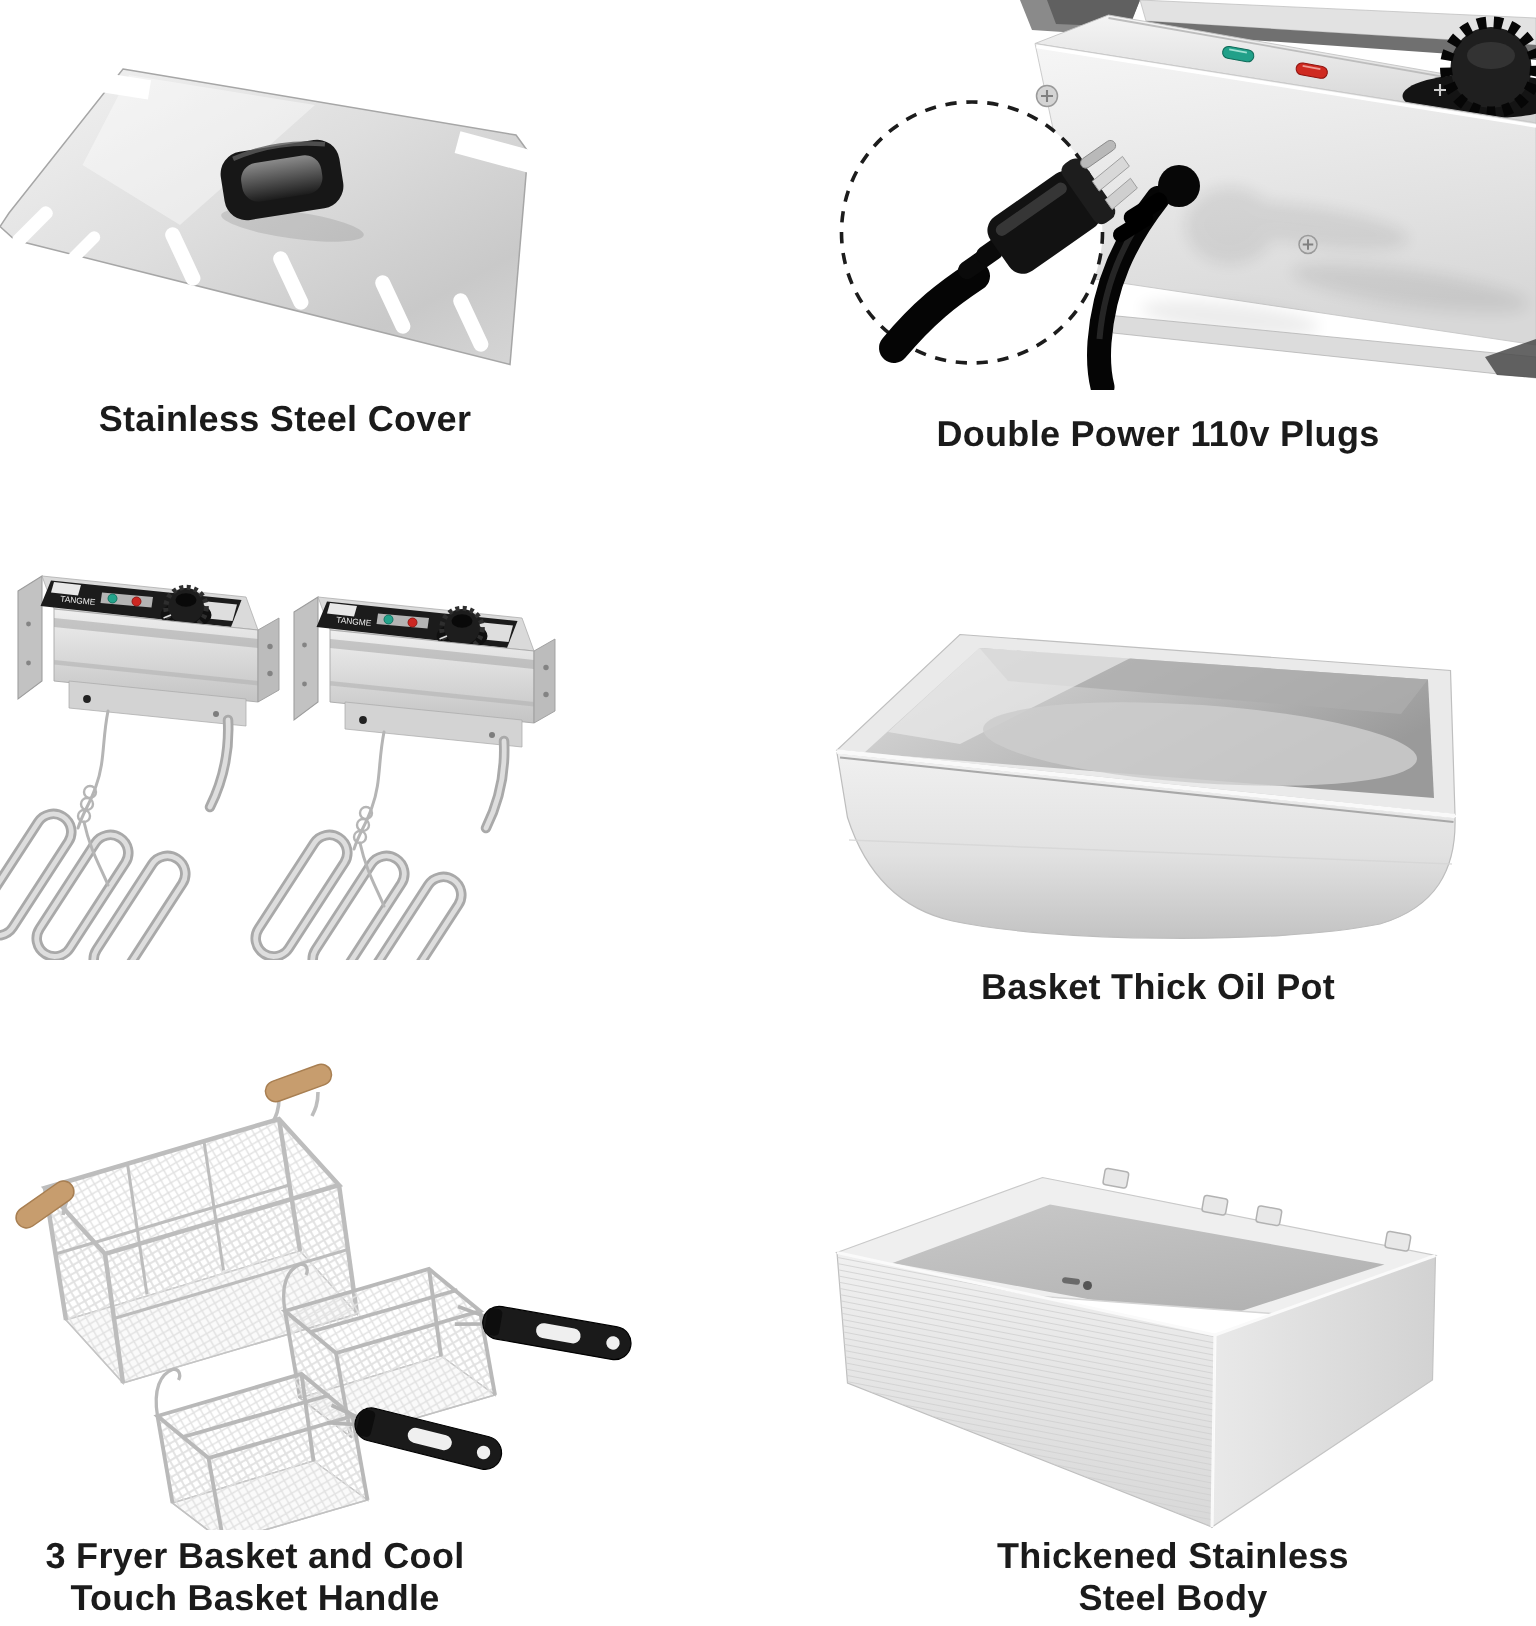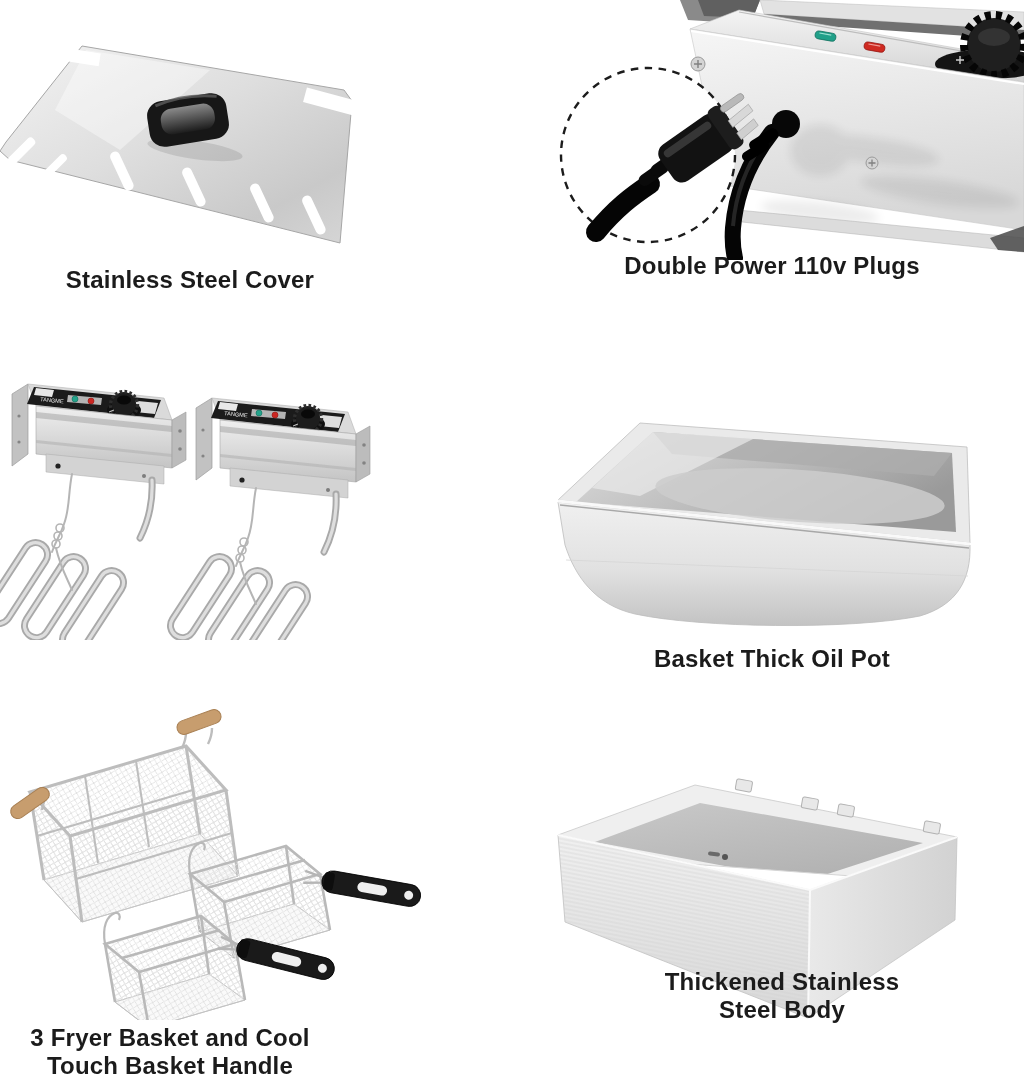--- a/index.html
+++ b/index.html
@@ -167,21 +167,21 @@
             <g>
               <rect x="218" y="132" width="27" height="7" rx="3.5" fill="#b9b9b9" stroke="#8a8a8a" stroke-width="0.6"></rect>
               <polygon points="218,148 244,146 244,154 218,156" fill="#d8d8d8" stroke="#9e9e9e" stroke-width="0.6"></polygon>
               <polygon points="218,163 240,161 240,169 218,171" fill="#cfcfcf" stroke="#9e9e9e" stroke-width="0.6"></polygon>
             </g>
           </g>
         </g>
       </g>
     </svg>
   </figure>
-  <div class="caption" style="left:520px;top:252px;width:504px">Double Power 110v Plugs</div>
+  <div class="caption" style="left:520px;top:276px;width:504px">Double Power 110v Plugs</div>
 
   <figure class="photo" style="left:0;top:360px">
     <svg width="400" height="280" viewBox="0 0 400 280">
       <defs>
         <linearGradient id="gSteelH" x1="0" y1="0" x2="0" y2="1">
           <stop offset="0" stop-color="#efefef"></stop>
             <stop offset="1" stop-color="#c4c4c4"></stop>
         </linearGradient>
         <g id="heat-unit">
 
@@ -404,16 +404,16 @@
 
         <g fill="#e8e8e8" stroke="#b2b2b2" stroke-width="1">
           <rect x="196" y="40" width="16" height="11" rx="2" transform="rotate(10 204 45)"></rect>
           <rect x="262" y="58" width="16" height="11" rx="2" transform="rotate(10 270 63)"></rect>
           <rect x="298" y="65" width="16" height="11" rx="2" transform="rotate(10 306 70)"></rect>
           <rect x="384" y="82" width="16" height="11" rx="2" transform="rotate(10 392 87)"></rect>
         </g>
       </g>
     </svg>
   </figure>
-  <div class="caption" style="left:540px;top:968px;width:484px">Thickened Stainless
+  <div class="caption" style="left:540px;top:1024px;width:484px">Thickened Stainless
 Steel Body</div>
 
 </div>
 
 </body></html>

